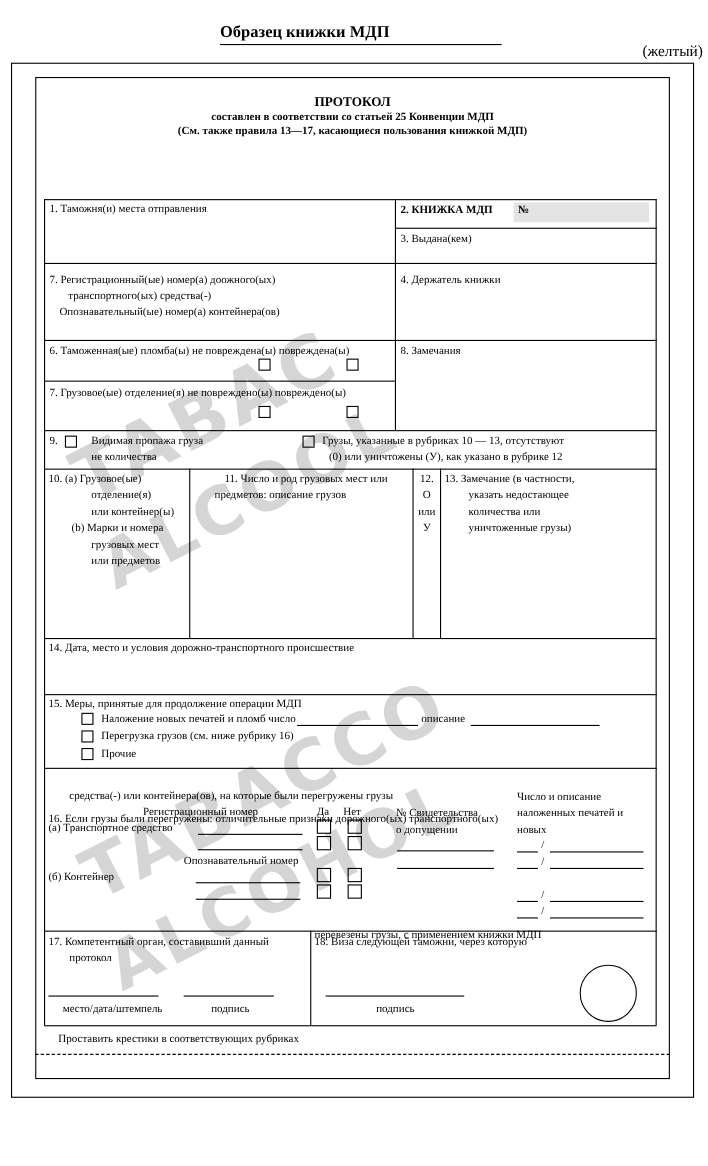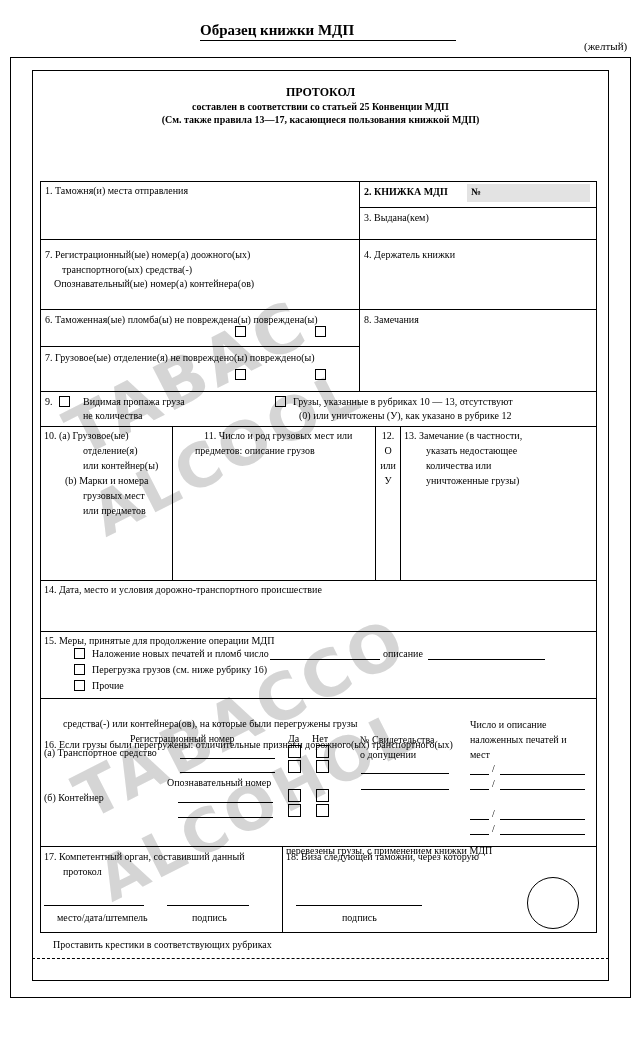--- a/index.html
+++ b/index.html
@@ -1,21 +1,21 @@
 <!DOCTYPE html>
 <html><head>
 <meta charset="utf-8">
 <style>
   html, body { margin: 0; padding: 0; background: #ffffff; }
   body { width: 644px; height: 1060px; position: relative; overflow: hidden;
          font-family: "Liberation Serif", "DejaVu Serif", serif; color: #000; font-size: 10px; }
   .abs { position: absolute; }
   .title { left: 200px; top: 22px; width: 256px; font-size: 15px; font-weight: bold;
            border-bottom: 1.5px solid #000; line-height: 17px; padding-bottom: 1px; }
-  .color-note { left: 584px; top: 40px; font-size: 11px; }
+  .color-note { left: 584px; top: 40px; font-size: 14px; }
   .outer { left: 10px; top: 57px; width: 621px; height: 941px; border: 1px solid #000; box-sizing: border-box; }
   .inner { left: 32px; top: 70px; width: 577px; height: 911px; border: 1px solid #000; box-sizing: border-box; }
   .hdr { left: 32px; width: 577px; text-align: center; font-weight: bold; }
   .hdr1 { top: 85px; font-size: 12px; }
   .hdr2 { top: 101px; font-size: 10px; }
   .hdr3 { top: 114px; font-size: 10px; }
   .hline { position: absolute; height: 0; border-top: 1px solid #000; }
   .vline { position: absolute; width: 0; border-left: 1px solid #000; }
   .t { position: absolute; font-size: 10px; line-height: 15px; white-space: nowrap; }
   .cb { position: absolute; width: 11px; height: 11px; border: 1px solid #000; box-sizing: border-box; background: transparent; }
@@ -133,21 +133,21 @@
 
 <div class="t" style="left:44px; top:701px;margin-top:36px;">16.  Если грузы были перегружены: отличительные признаки дорожного(ых) транспортного(ых)</div>
 <div class="t" style="left:63px; top:716px;">средства(-) или контейнера(ов), на которые были перегружены грузы</div>
 <div class="t" style="left:130px; top:731px;">Регистрационный номер</div>
 <div class="t" style="left:288px; top:731px;">Да</div>
 <div class="t" style="left:312px; top:731px;">Нет</div>
 <div class="t" style="left:360px; top:732px;">№ Свидетельства</div>
 <div class="t" style="left:360px; top:747px;">о допущении</div>
 <div class="t" style="left:470px; top:717px;">Число и описание</div>
 <div class="t" style="left:470px; top:732px;">наложенных печатей и</div>
-<div class="t" style="left:470px; top:747px;">мест</div>
+<div class="t" style="left:470px; top:747px;">новых</div>
 
 <div class="t" style="left:44px; top:745px;">(а) Транспортное средство</div>
 <div class="uline" style="left:180px; top:758px; width:95px;"></div>
 <div class="cb" style="left:288px; top:745px; width:13px; height:13px;"></div>
 <div class="cb" style="left:316px; top:745px; width:13px; height:13px;"></div>
 <div class="uline" style="left:180px; top:772px; width:95px;"></div>
 <div class="cb" style="left:288px; top:760px; width:13px; height:13px;"></div>
 <div class="cb" style="left:316px; top:760px; width:13px; height:13px;"></div>
 
 <div class="uline" style="left:361px; top:773px; width:88px;"></div>

